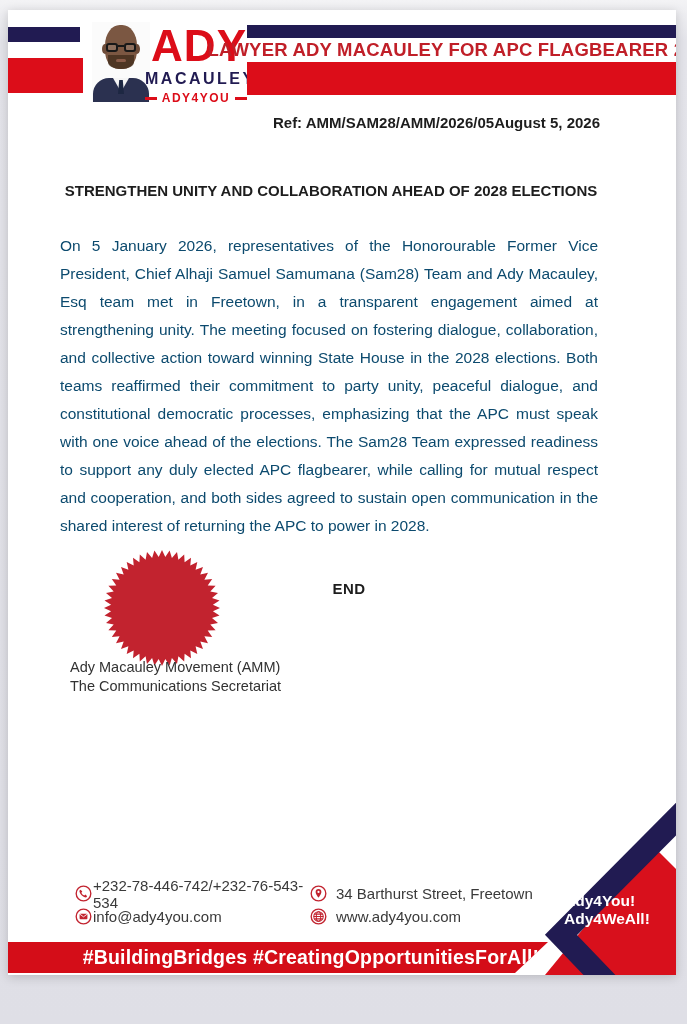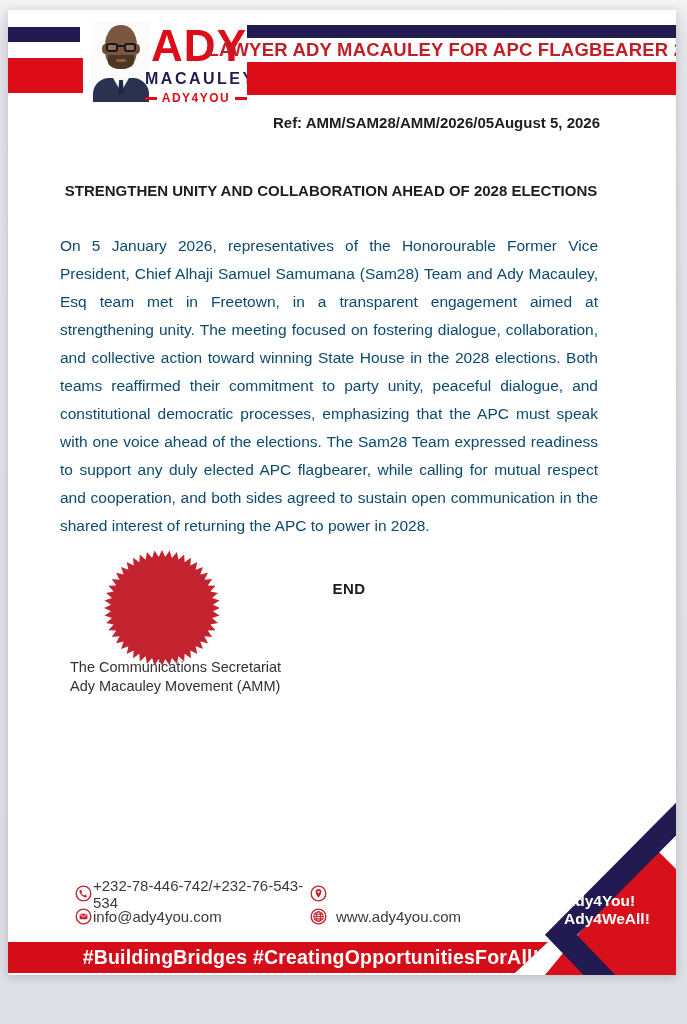--- a/index.html
+++ b/index.html
@@ -128,39 +128,40 @@
     </div>
 
     <div class="bodytext">On 5 January 2026, representatives of the Honorourable Former Vice President, Chief Alhaji Samuel Samumana (Sam28) Team and Ady Macauley, Esq team met in Freetown, in a transparent engagement aimed at strengthening unity. The meeting focused on fostering dialogue, collaboration, and collective action toward winning State House in the 2028 elections. Both teams reaffirmed their commitment to party unity, peaceful dialogue, and constitutional democratic processes, emphasizing that the APC must speak with one voice ahead of the elections. The Sam28 Team expressed readiness to support any duly elected APC flagbearer, while calling for mutual respect and cooperation, and both sides agreed to sustain open communication in the shared interest of returning the APC to power in 2028.</div>
 
     <svg class="seal" id="seal" viewBox="0 0 118 118">
         <polygon points="117.0,59.0 109.9,62.3 116.5,66.6 109.0,68.9 115.0,74.0 107.3,75.4 112.6,81.2 104.7,81.6 109.2,88.0 101.4,87.3 105.0,94.3 97.3,92.6 100.0,100.0 92.6,97.3 94.3,105.0 87.3,101.4 88.0,109.2 81.6,104.7 81.2,112.6 75.4,107.3 74.0,115.0 68.9,109.0 66.6,116.5 62.3,109.9 59.0,117.0 55.7,109.9 51.4,116.5 49.1,109.0 44.0,115.0 42.6,107.3 36.8,112.6 36.4,104.7 30.0,109.2 30.7,101.4 23.7,105.0 25.4,97.3 18.0,100.0 20.7,92.6 13.0,94.3 16.6,87.3 8.8,88.0 13.3,81.6 5.4,81.2 10.7,75.4 3.0,74.0 9.0,68.9 1.5,66.6 8.1,62.3 1.0,59.0 8.1,55.7 1.5,51.4 9.0,49.1 3.0,44.0 10.7,42.6 5.4,36.8 13.3,36.4 8.8,30.0 16.6,30.7 13.0,23.7 20.7,25.4 18.0,18.0 25.4,20.7 23.7,13.0 30.7,16.6 30.0,8.8 36.4,13.3 36.8,5.4 42.6,10.7 44.0,3.0 49.1,9.0 51.4,1.5 55.7,8.1 59.0,1.0 62.3,8.1 66.6,1.5 68.9,9.0 74.0,3.0 75.4,10.7 81.2,5.4 81.6,13.3 88.0,8.8 87.3,16.6 94.3,13.0 92.6,20.7 100.0,18.0 97.3,25.4 105.0,23.7 101.4,30.7 109.2,30.0 104.7,36.4 112.6,36.8 107.3,42.6 115.0,44.0 109.0,49.1 116.5,51.4 109.9,55.7" fill="#c2232f"></polygon>
       </svg>
     <div class="endmark">END</div>
 
     <div class="signature">
+      <div>Ady Macauley Movement (AMM)</div>
       <div>The Communications Secretariat</div>
-      <div>Ady Macauley Movement (AMM)</div>
     </div>
 
     <div class="contacts">
       <div class="crow">
         <div class="ccol1">
           <svg class="cicon" viewBox="0 0 20 20">
             <circle cx="10" cy="10" r="8.6" fill="none" stroke="#c2232f" stroke-width="1.6"></circle>
             <path d="M6.6 5.6l2 2-1.1 1.4a5.6 5.6 0 0 0 3.4 3.4l1.4-1.1 2 2-1.3 1.5c-3.8-.4-7.4-4-7.9-7.9z" fill="#c2232f"></path>
           </svg>
           <span>+232-78-446-742/+232-76-543-534</span>
         </div>
         <div class="ccol2">
           <svg class="cicon" viewBox="0 0 20 20">
             <circle cx="10" cy="10" r="8.6" fill="none" stroke="#c2232f" stroke-width="1.6"></circle>
             <path d="M10 4.8a3.4 3.4 0 0 0-3.4 3.4c0 2.5 3.4 6.6 3.4 6.6s3.4-4.1 3.4-6.6A3.4 3.4 0 0 0 10 4.8z" fill="#c2232f"></path>
             <circle cx="10" cy="8.2" r="1.3" fill="#fff"></circle>
           </svg>
+          <span>34 Barthurst Street, Freetown</span>
         </div>
       </div>
       <div class="crow">
         <div class="ccol1">
           <svg class="cicon" viewBox="0 0 20 20">
             <circle cx="10" cy="10" r="8.6" fill="none" stroke="#c2232f" stroke-width="1.6"></circle>
             <rect x="5.4" y="6.8" width="9.2" height="6.4" rx="1" fill="#c2232f"></rect>
             <path d="M5.6 7.2l4.4 3.2 4.4-3.2" fill="none" stroke="#fff" stroke-width="1"></path>
           </svg>
           <span>info@ady4you.com</span>

